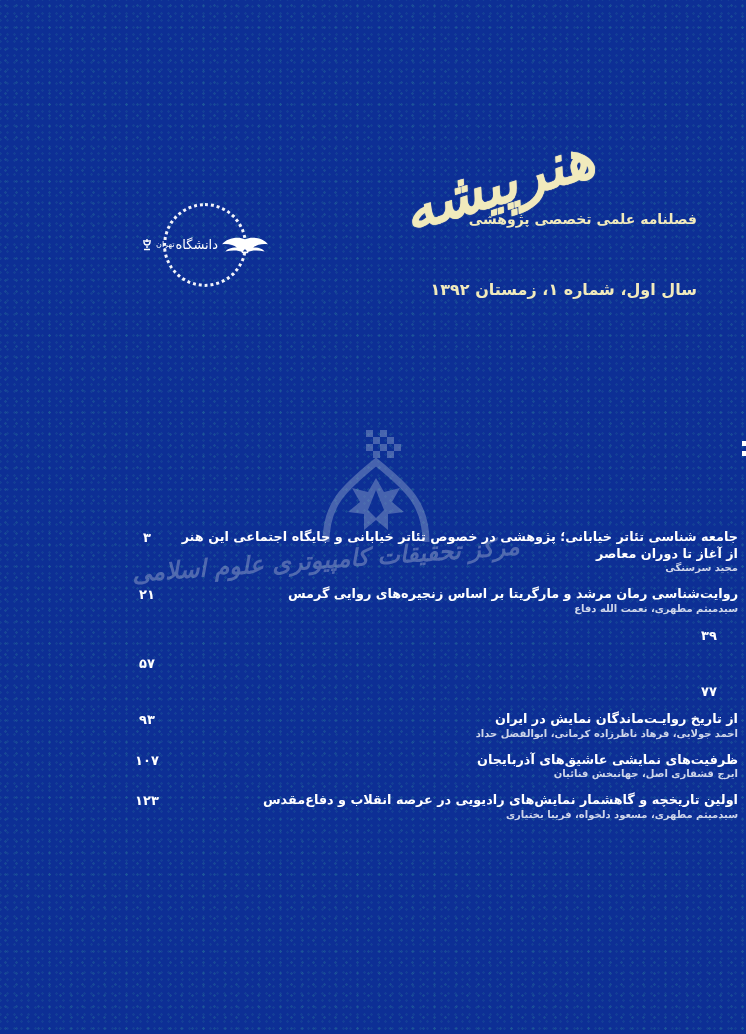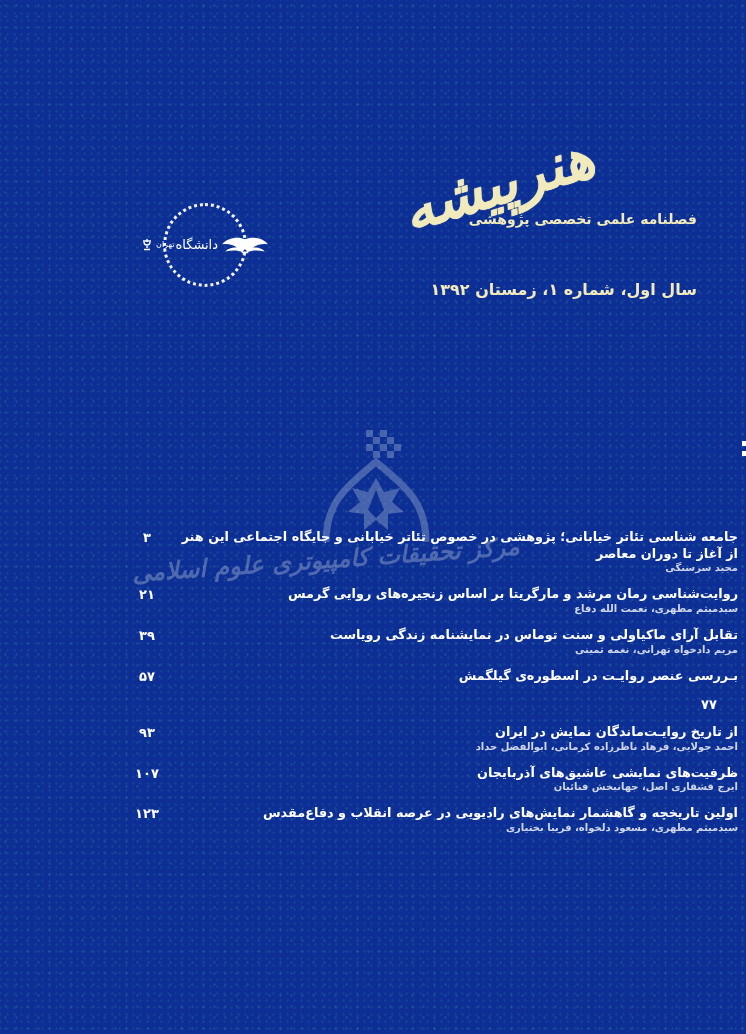--- a/index.html
+++ b/index.html
@@ -119,30 +119,25 @@
 
     <div class="toc-entry">
       <div class="toc-text">
         <div class="toc-title t">روایت‌شناسی رمان مرشد و مارگریتا بر اساس زنجیره‌های روایی گرمس</div>
         <div class="toc-authors a">سیدمیثم مطهری، نعمت الله دفاع</div>
       </div>
       <div class="toc-page p">۲۱</div>
     </div>
 
     <div class="toc-entry">
-      <div class="toc-text">
-        <div class="toc-title t">تقابل آرای ماکیاولی و سنت توماس در نمایشنامه زندگی رویاست</div>
-        <div class="toc-authors a">مریم دادخواه تهرانی، نغمه ثمینی</div>
-      </div>
       <div class="toc-page p">۳۹</div>
     </div>
 
     <div class="toc-entry">
       <div class="toc-text">
-        <div class="toc-title t">بـررسی عنصر روایـت در اسطوره‌ی گیلگمش</div>
       </div>
       <div class="toc-page p">۵۷</div>
     </div>
 
     <div class="toc-entry">
       <div class="toc-page p">۷۷</div>
     </div>
 
     <div class="toc-entry">
       <div class="toc-text">

